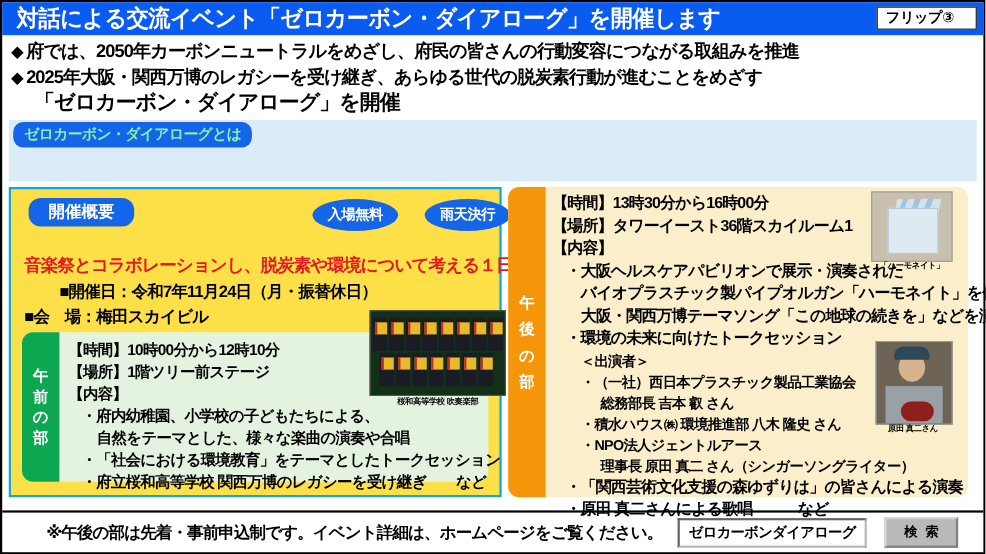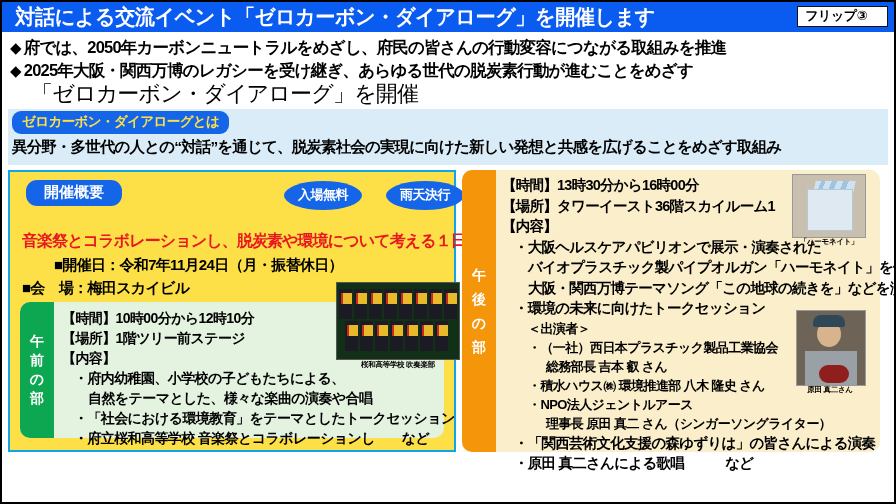--- a/index.html
+++ b/index.html
@@ -67,39 +67,39 @@
     letter-spacing: -0.8px;
     white-space: nowrap;
   }
   .lead-diamond {
     font-size: 15px;
     margin-right: 3px;
     line-height: 23px;
   }
   .lead-cont {
     padding-left: 21px;
-    font-size: 22px;
-    font-weight: normal;
+    font-size: 19px;
+    font-weight: bold;
     line-height: 23px;
     letter-spacing: -0.8px;
   }
 
   
   .def-wrap {
     margin: 4px 6px 0 6px;
     background: #d9ecf7;
     position: relative;
     height: 56px;
   }
   .def-pill {
     position: absolute;
     left: 4px;
     top: 2px;
     background: #1565e8;
-    color: #fde047;
+    color: #86efac;
     border-radius: 9px;
     font-size: 13.5px;
     font-weight: bold;
     padding: 2px 10px 3px 10px;
     letter-spacing: -0.6px;
     white-space: nowrap;
   }
   .def-text {
     position: absolute;
     left: 4px;
@@ -403,21 +403,20 @@
     </div>
     <div class="lead-row">
       <span class="lead-diamond">◆</span>
       <span>2025年大阪・関西万博のレガシーを受け継ぎ、あらゆる世代の脱炭素行動が進むことをめざす</span>
     </div>
     <div class="lead-cont">「ゼロカーボン・ダイアローグ」を開催</div>
   </div>
 
   <div class="def-wrap">
     <span class="def-pill">ゼロカーボン・ダイアローグとは</span>
-    <span class="def-text">異分野・多世代の人との“対話”を通じて、脱炭素社会の実現に向けた新しい発想と共感を広げることをめざす取組み</span>
   </div>
 
   <div class="columns">
 
     <div class="panel panel-left">
       <span class="ov-pill">開催概要</span>
       <span class="ellipse ellipse-rain">雨天決行</span>
       <span class="ellipse ellipse-free">入場無料</span>
 
       <div class="lp-line lp-redline">音楽祭とコラボレーションし、脱炭素や環境について考える１日</div>
@@ -431,21 +430,21 @@
           <span>の</span>
           <span>部</span>
         </div>
         <div class="morning-body">
           <div>【時間】10時00分から12時10分</div>
           <div>【場所】1階ツリー前ステージ</div>
           <div>【内容】</div>
           <div class="indent1">・府内幼稚園、小学校の子どもたちによる、</div>
           <div class="indent2">自然をテーマとした、様々な楽曲の演奏や合唱</div>
           <div class="indent1">・「社会における環境教育」をテーマとしたトークセッション</div>
-          <div class="indent1">・府立桜和高等学校 音楽祭とコラボレーションし　　など</div>
+          <div class="indent1">・府立桜和高等学校 関西万博のレガシーを受け継ぎ　　など</div>
         </div>
       </div>
 
       <div class="photo" id="photo-band">
         <div class="band-row" style="left:2px; top:6px;">
           <div class="bandsman"></div>
             <div class="bandsman"></div>
             <div class="bandsman"></div>
           <div class="bandsman"></div>
             <div class="bandsman"></div>
@@ -501,14 +500,19 @@
       <div class="photo" id="photo-harada">
         <div class="harada-body"></div>
         <div class="harada-head"></div>
         <div class="harada-hat"></div>
         <div class="harada-guitar"></div>
       </div>
       <div class="photo-cap" id="photo-harada-cap">原田 真二さん</div>
     </div>
   </div>
 
+  <div class="footer">
+    <span class="footer-note">※午後の部は先着・事前申込制です。イベント詳細は、ホームページをご覧ください。</span>
+    <span class="search-field">ゼロカーボンダイアローグ</span>
+    <span class="search-btn">検 索</span>
+  </div>
 
 </div>
 
 </body></html>

